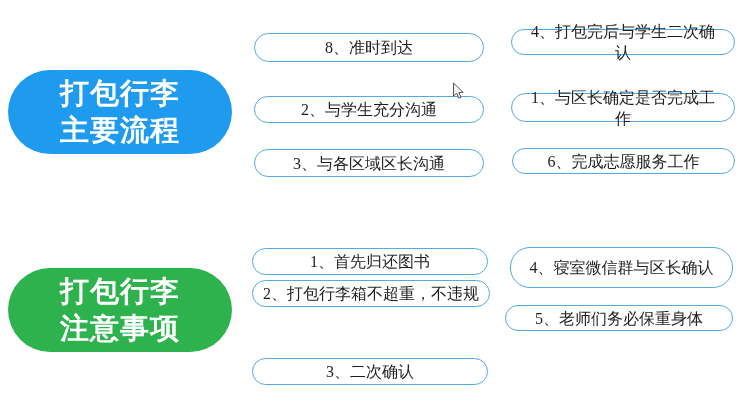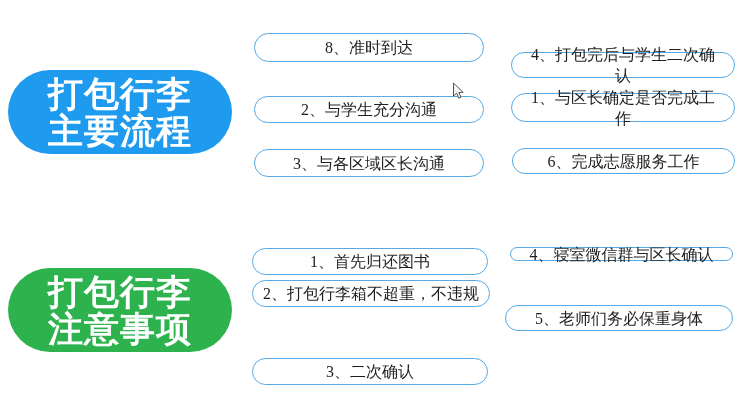--- a/index.html
+++ b/index.html
@@ -16,21 +16,21 @@
   .hero {
     display: flex; align-items: center; justify-content: center;
     border-radius: 44px;
     left: 8px; width: 224px; height: 84px;
   }
   .hero.blue  { top: 70px;  background: var(--blue); }
   .hero.green { top: 268px; background: var(--green); }
   .hero .label {
     color: #ffffff;
     font-weight: bold;
-    font-size: 35px;
+    font-size: 29px;
     line-height: 37px;
     letter-spacing: 1px;
     white-space: pre;
     text-align: center;
     font-family: "Liberation Sans", sans-serif;
   }
 
   
   .item {
     display: flex; align-items: center; justify-content: center;
@@ -45,27 +45,27 @@
     line-height: 21px;
     white-space: pre;
     text-align: center;
     font-family: "Liberation Serif", serif;
   }
 
   
   .t1 { left: 254px; top: 33px;  width: 230px; height: 29px; }
   .t2 { left: 254px; top: 96px;  width: 230px; height: 27px; }
   .t3 { left: 254px; top: 149px; width: 230px; height: 28px; }
-  .t4 { left: 511px; top: 52px;  width: 224px; height: 26px; }
+  .t4 { left: 511px; top: 29px;  width: 224px; height: 26px; }
   .t5 { left: 511px; top: 93px;  width: 224px; height: 29px; }
   .t6 { left: 512px; top: 148px; width: 223px; height: 26px; }
   .b1 { left: 252px; top: 248px; width: 236px; height: 27px; align-items: center; }
   .b2 { left: 252px; top: 280px; width: 238px; height: 27px; }
   .b3 { left: 252px; top: 358px; width: 236px; height: 27px; }
-  .b4 { left: 510px; top: 247px; width: 223px; height: 14px; }
+  .b4 { left: 510px; top: 247px; width: 223px; height: 41px; }
   .b5 { left: 505px; top: 305px; width: 228px; height: 26px; align-items: center; }
 
   .cursor { left: 452px; top: 82px; width: 13px; height: 18px; }
 </style>
 </head>
 <body style="--blue: #1E9AEF; --green: #2DB24E; --item-border: #54A9E6; --text: #1F1F1F;">
 
 <div class="abs hero blue">
   <span class="label">打包行李
 主要流程</span>

